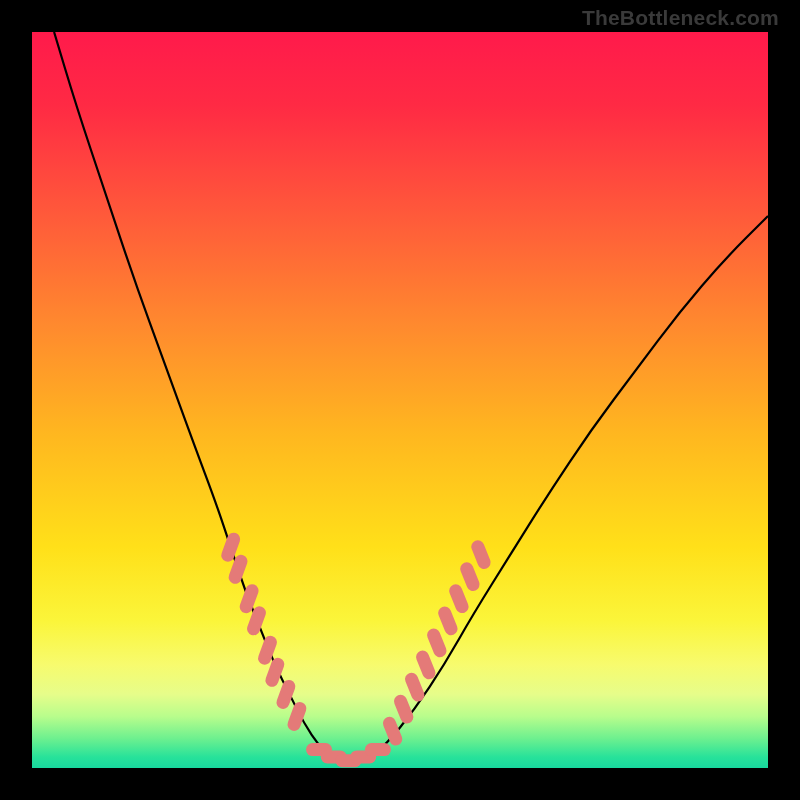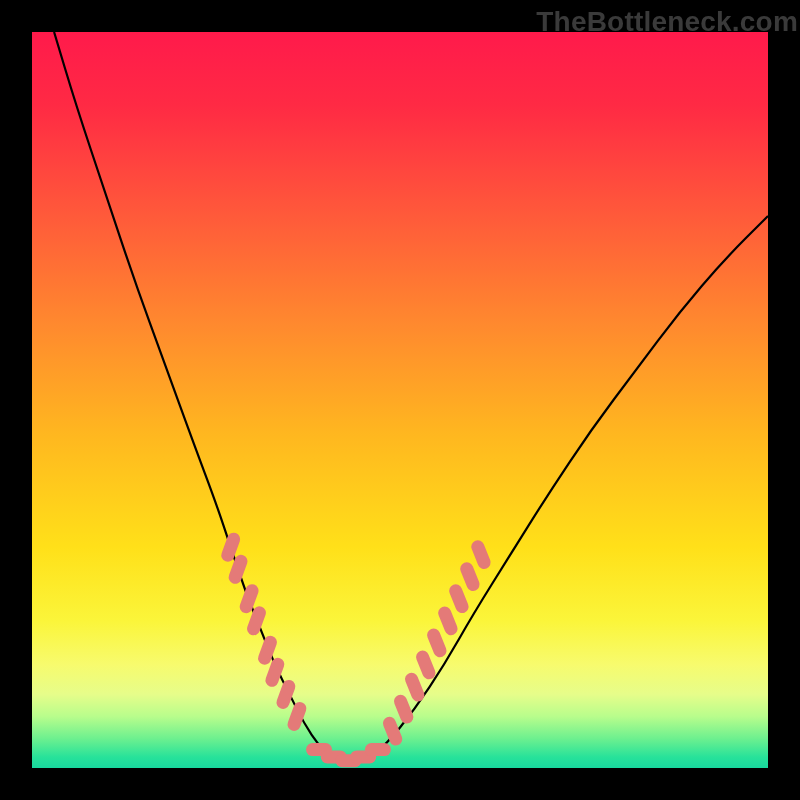--- a/index.html
+++ b/index.html
@@ -28,22 +28,22 @@
   .gradient-bg {
     position: absolute;
     left: 0;
     top: 0;
     width: 100%;
     height: 100%;
   }
   .watermark {
     position: absolute;
     top: 6px;
-    right: 2px;
-    font-size: 28px;
+    right: 21px;
+    font-size: 21px;
     font-weight: bold;
     color: #3a3a3a;
     letter-spacing: 0.2px;
   }
   svg.curve {
     position: absolute;
     left: 0;
     top: 0;
     width: 100%;
     height: 100%;

